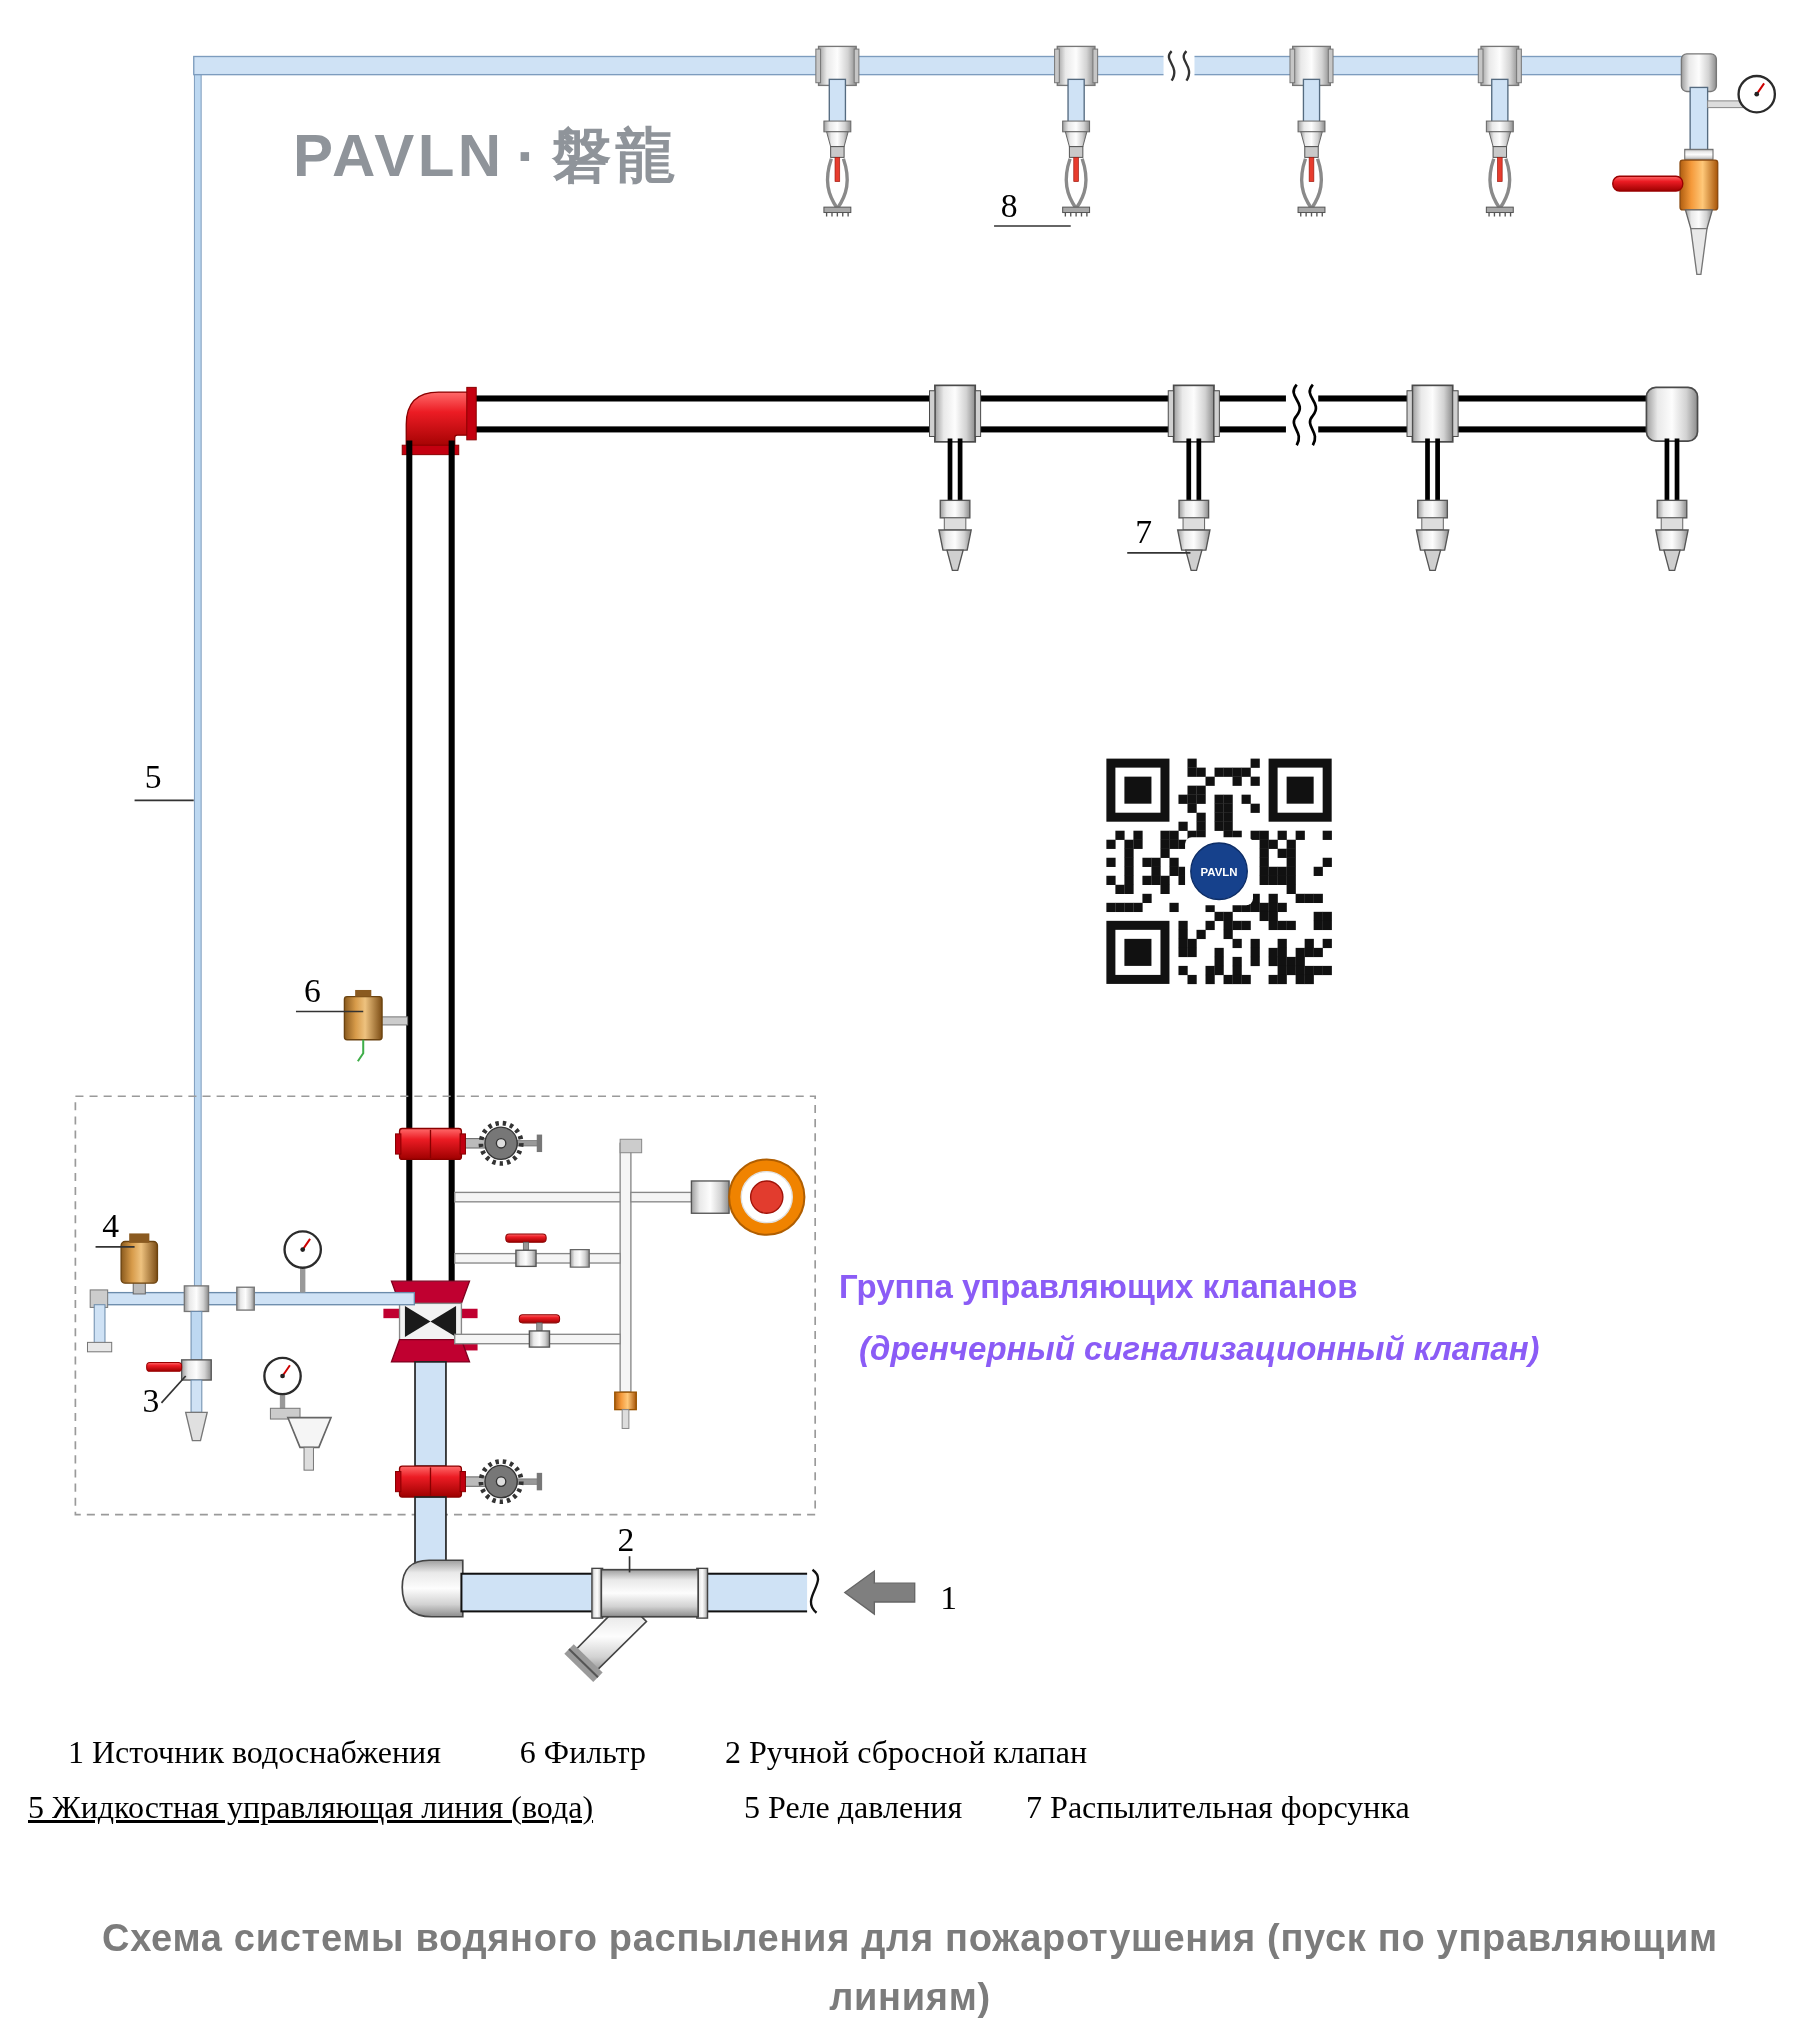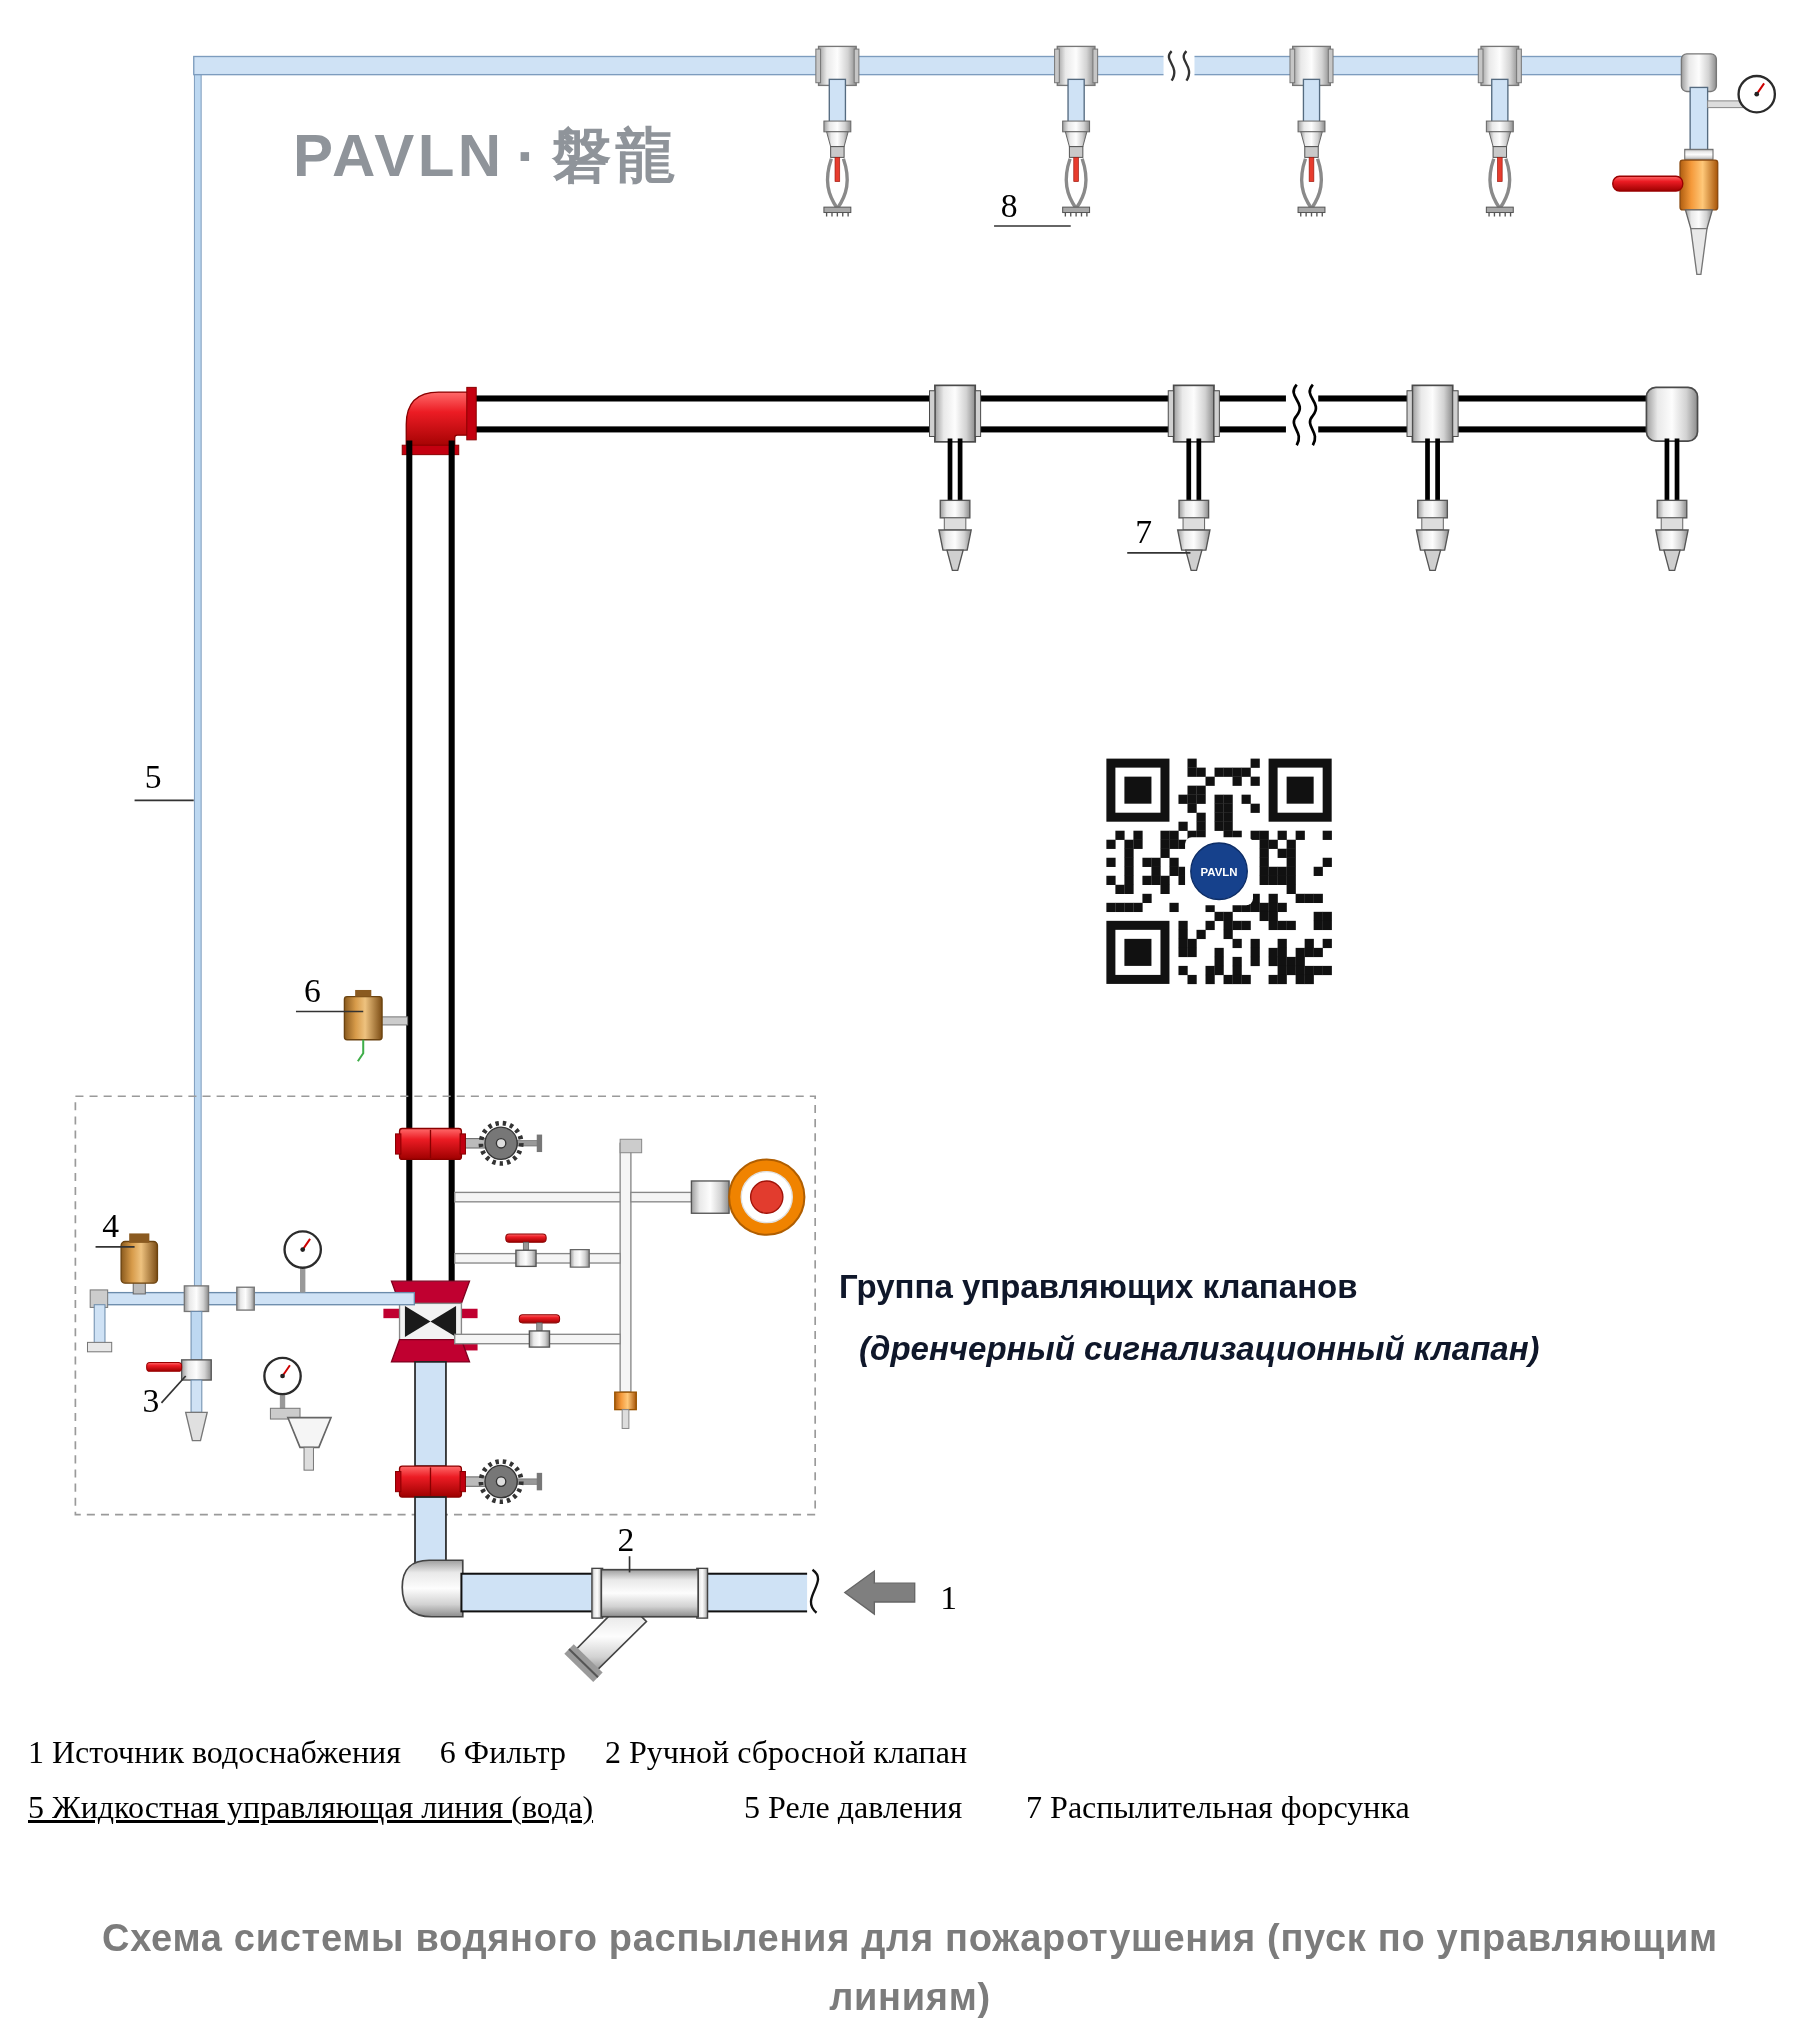--- a/index.html
+++ b/index.html
@@ -5,26 +5,26 @@
   html,body{margin:0;padding:0;background:#fff;}
   .page{position:relative;width:1820px;height:2025px;background:#fff;overflow:hidden;
         font-family:"Liberation Sans",sans-serif;}
   .page svg{position:absolute;left:0;top:0;}
   svg text.callout{font-family:"Liberation Serif",serif;font-size:50px;fill:#000;}
   .qrlab{font-family:"Liberation Sans",sans-serif;font-size:17px;font-weight:bold;fill:#fff;}
   .logo{position:absolute;left:293px;top:116px;font-size:60px;font-weight:800;color:#8f949a;
         letter-spacing:3.4px;white-space:nowrap;}
   .logo .dot{margin:0 12px;}
   .valve-label{position:absolute;left:839px;top:1256px;font-size:33px;font-weight:bold;
-        color:#0f172a;line-height:62px;white-space:nowrap;}
+        color:#8b5cf6;line-height:62px;white-space:nowrap;}
   .valve-label .l2{margin-left:20px;font-style:italic;}
   .legend{position:absolute;left:28px;top:1734px;width:1769px;
         font-family:"Liberation Serif",serif;font-size:32px;color:#000;}
   .legend .row{display:flex;margin-bottom:17.5px;white-space:nowrap;}
-  .legend .row1 span{margin-right:39px;}
+  .legend .row1 span{margin-right:39px;margin-left:40px;}
   .legend .row2 span:nth-child(1){margin-right:151px;text-decoration:underline;}
   .legend .row2 span:nth-child(2){margin-right:64px;}
   .title{position:absolute;left:0;top:1909px;width:1820px;text-align:center;
         font-size:38px;font-weight:bold;color:#7c7c7c;line-height:59px;letter-spacing:0.7px;}
 </style>
 </head>
 <body>
 
 <div class="page">
 

